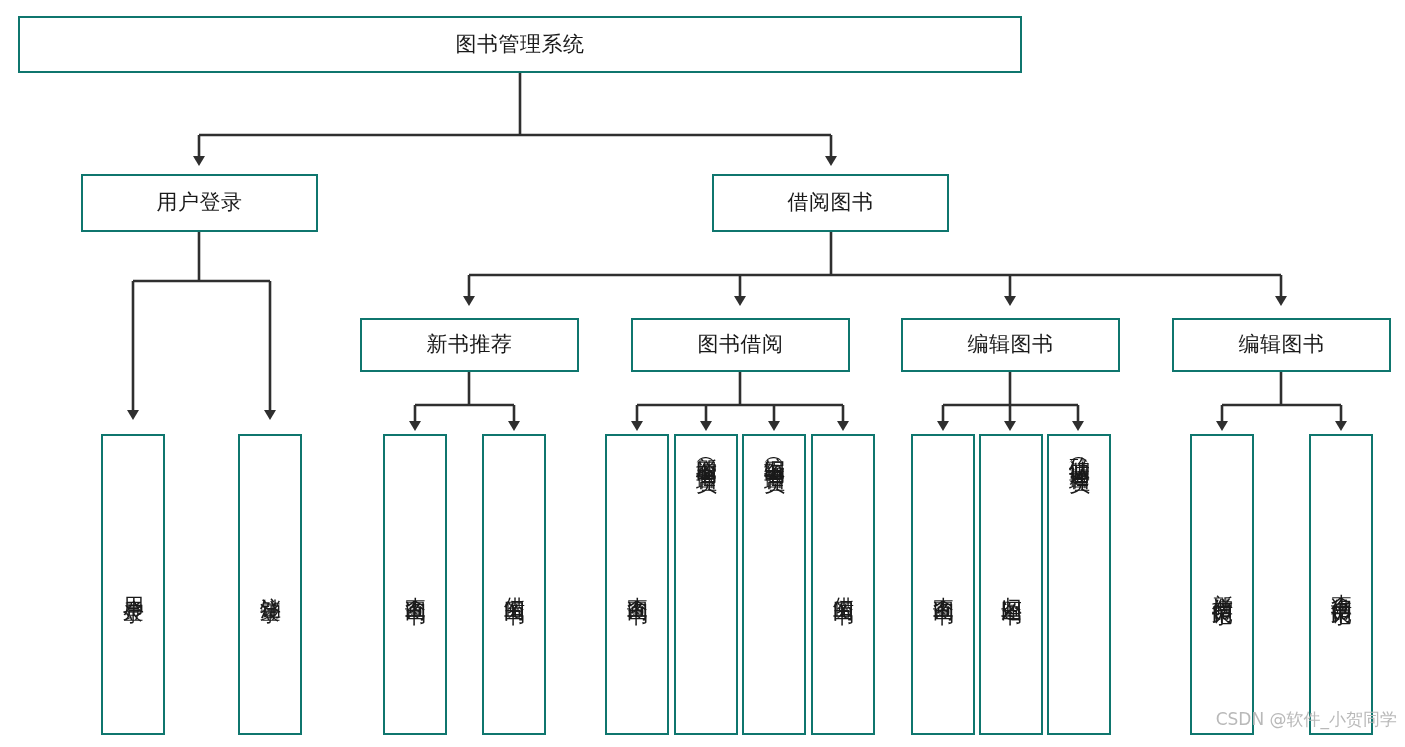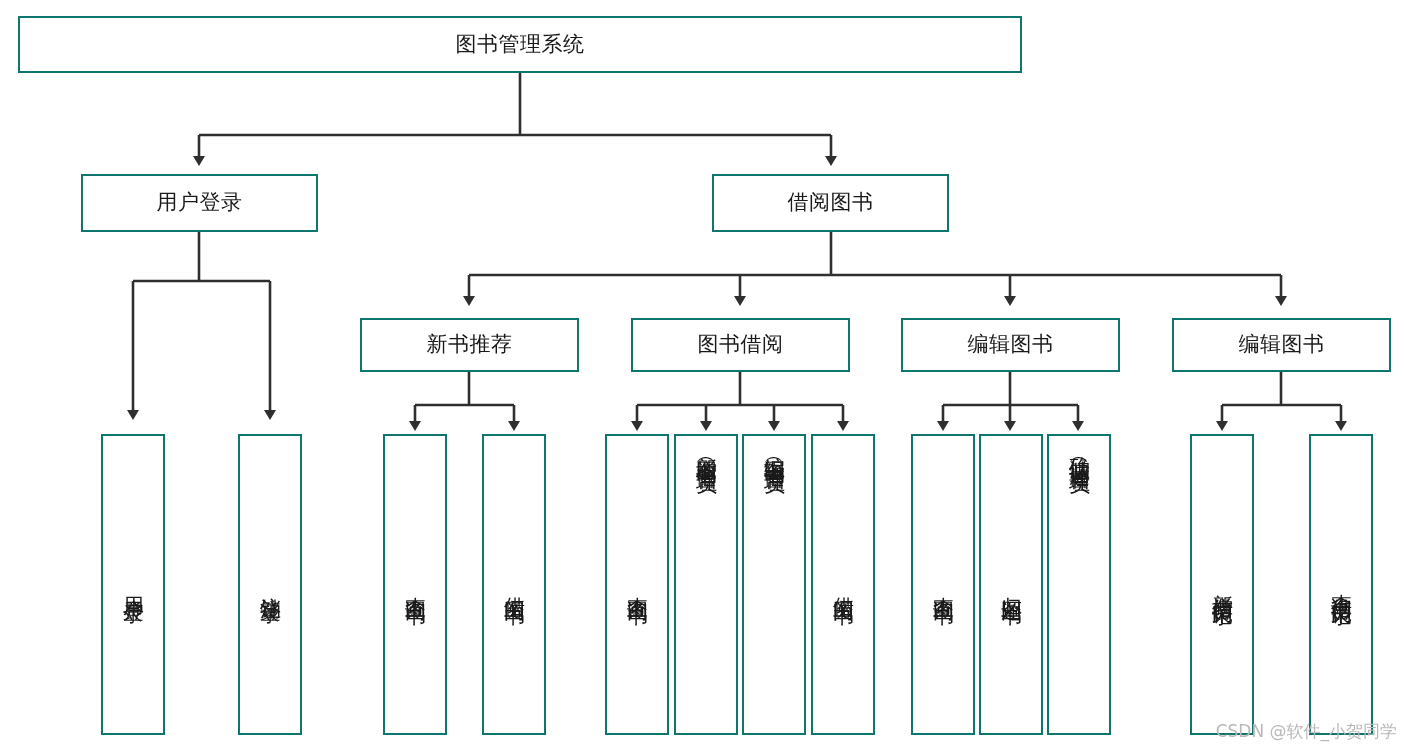--- a/index.html
+++ b/index.html
@@ -56,21 +56,21 @@
     letter-spacing: 2.5px;
     font-size: 21px;
     line-height: 1;
   }
   .node.vertical.long .node-label {
     align-self: flex-start;
   }
   #watermark {
     position: absolute;
     right: 8px;
-    bottom: 4px;
+    bottom: 16px;
     font-size: 17px;
     color: #b9b9b9;
     z-index: 5;
     white-space: nowrap;
     user-select: none;
     margin-top: 8px;
   }
 </style>
 </head>
 <body>

